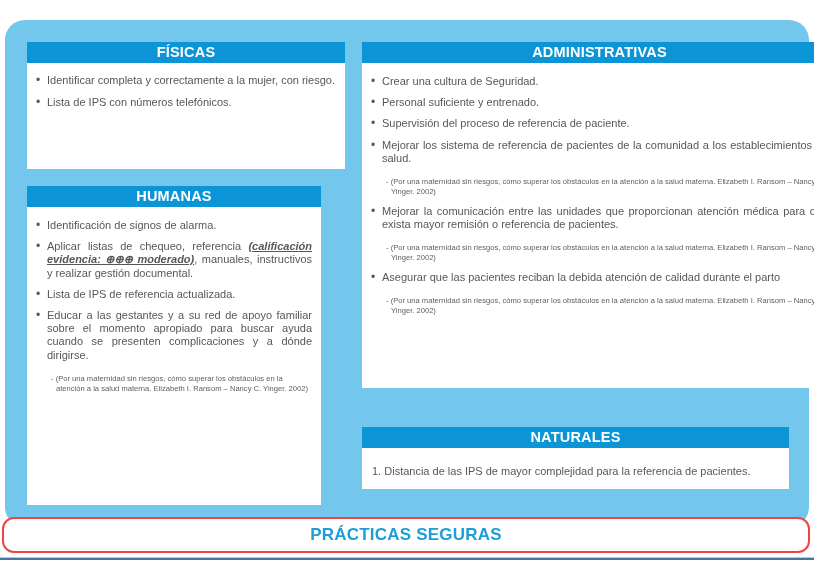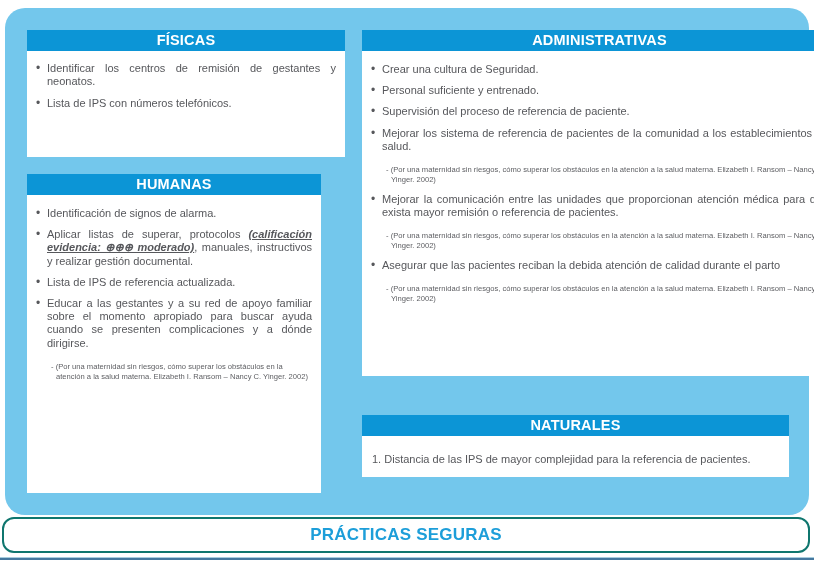--- a/index.html
+++ b/index.html
@@ -3,21 +3,21 @@
 <meta charset="utf-8">
 <style>
   html, body { margin:0; padding:0; }
   body {
     width:814px; height:564px; position:relative;
     background:#ffffff;
     font-family:"Liberation Sans", sans-serif;
     overflow:hidden;
   }
   .panel {
-    position:absolute; left:5px; top:8px; width:804px; height:507px;
+    position:absolute; left:5px; top:20px; width:804px; height:507px;
     background:#73c7ec; border-radius:20px;
   }
   .box { position:absolute; background:#ffffff; overflow:hidden; }
   .box-header {
     background:#0c95d6; color:#ffffff; font-weight:bold;
     text-align:center; font-size:14.5px; height:21px; line-height:21px;
     letter-spacing:0.2px;
   }
   .box-body { padding:5px 9px 4px 8px; }
   ul.bullets { list-style:none; margin:0; padding:0; }
@@ -39,21 +39,21 @@
     text-align:left; margin-top:12px; padding-left:9px; text-indent:-5px;
     font-weight:normal;
   }
   ol.numbered { list-style:none; margin:0; padding:0; }
   ol.numbered > li {
     font-size:11px; line-height:1.2; color:#56575b; margin:12px 0;
     padding-left:2px;
   }
   .footer-bar {
     position:absolute; left:2px; top:517px; width:804px; height:32px;
-    background:#ffffff; border:2px solid #0f766e; border-radius:12px;
+    background:#ffffff; border:2px solid #ef4444; border-radius:12px;
     text-align:center;
   }
   .footer-bar .footer-label {
     display:block; line-height:32px; font-size:17px; font-weight:bold;
     color:#1d9ed9; letter-spacing:0.2px;
   }
   .bottom-rule {
     position:absolute; left:0; top:557px; width:814px; height:2px;
     background:#45789f; border-top:1px solid #a8cdde;
   }
@@ -65,36 +65,36 @@
 </style>
 </head>
 <body>
 
 <div class="panel">
 
   <section class="box fisicas">
     <div class="box-header">FÍSICAS</div>
     <div class="box-body">
       <ul class="bullets">
-        <li>Identificar los centros de remisión de gestantes y neonatos.</li>
+        <li>Identificar completa y correctamente a la mujer, con riesgo.</li>
         <li>Lista de IPS con números telefónicos.</li>
 
       </ul>
     </div>
   </section>
 
   <section class="box humanas">
     <div class="box-header">HUMANAS</div>
     <div class="box-body">
       <ul class="bullets">
         <li>
           <span>Identificación de signos de alarma.</span>
         </li>
         <li>
-          <span>Aplicar listas de superar, protocolos </span><span class="em-link">(calificación evidencia: ⊕⊕⊕ moderado)</span><span>, manuales, instructivos y realizar gestión documental.</span>
+          <span>Aplicar listas de chequeo, referencia </span><span class="em-link">(calificación evidencia: ⊕⊕⊕ moderado)</span><span>, manuales, instructivos y realizar gestión documental.</span>
         </li>
         <li>
           <span>Lista de IPS de referencia actualizada.</span>
         </li>
         <li>
           <span>Educar a las gestantes y a su red de apoyo familiar sobre el momento apropiado para buscar ayuda cuando se presenten complicaciones y a dónde dirigirse.</span>
           <span class="ref">- (Por una maternidad sin riesgos, cómo superar los obstáculos en la atención a la salud materna. Elizabeth I. Ransom – Nancy C. Yinger. 2002)</span>
         </li>
       </ul>
     </div>

